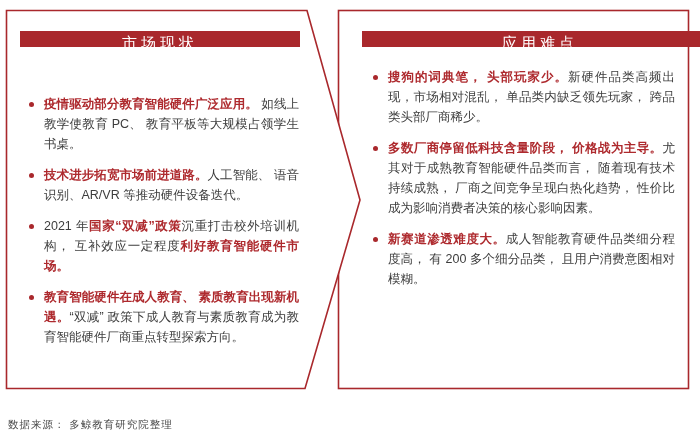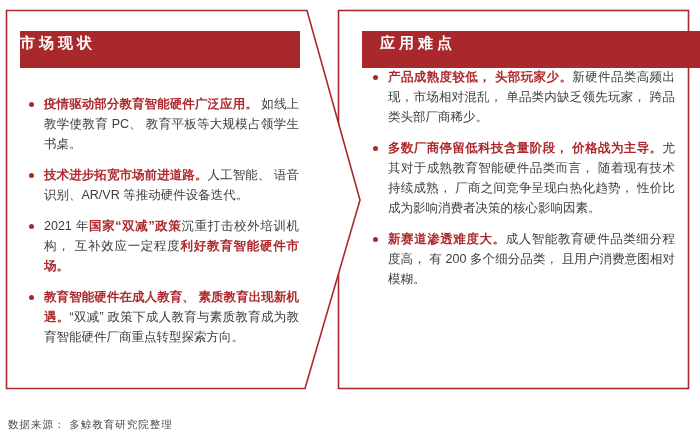--- a/index.html
+++ b/index.html
@@ -3,22 +3,22 @@
 <meta charset="utf-8">
 <style>
   html,body{margin:0;padding:0;}
   body{
     width:700px;height:443px;position:relative;overflow:hidden;
     background:#ffffff;
     font-family:"Liberation Sans","DejaVu Sans",sans-serif;
   }
   #shapes{position:absolute;left:0;top:0;width:700px;height:443px;}
   .panel-header{
-    position:absolute;height:37px;background:#A9282C;color:#ffffff;
-    font-size:15px;font-weight:bold;line-height:23px;
+    position:absolute;height:16px;background:#A9282C;color:#ffffff;
+    font-size:15px;font-weight:normal;text-align:center;line-height:23px;
     letter-spacing:4px;z-index:3;
   }
   #header-left{left:20px;top:31px;width:280px;}
   #header-right{left:362px;top:31px;width:320px;padding-left:18px;}
   .bullet-list{position:absolute;z-index:3;}
   #list-left{left:27px;top:67px;width:272px;margin-top:27px;}
   #list-right{left:371px;top:67px;width:304px;}
   .bullet-item{
     position:relative;padding-left:17px;margin-bottom:11px;
     font-size:12.5px;line-height:20px;text-align:justify;color:#3D3D3D;
@@ -47,18 +47,18 @@
 <div id="header-right" class="panel-header">应用难点</div>
 
 <div id="list-left" class="bullet-list">
     <div class="bullet-item"><span class="dot"></span><span class="seg red-seg">疫情驱动部分教育智能硬件广泛应用。</span><span class="seg"> 如线上教学使教育 PC、 教育平板等大规模占领学生书桌。</span></div>
     <div class="bullet-item"><span class="dot"></span><span class="seg red-seg">技术进步拓宽市场前进道路。</span><span class="seg">人工智能、 语音识别、AR/VR 等推动硬件设备迭代。</span></div>
     <div class="bullet-item"><span class="dot"></span><span class="seg">2021 年</span><span class="seg red-seg">国家“双减”政策</span><span class="seg">沉重打击校外培训机构， 互补效应一定程度</span><span class="seg red-seg">利好教育智能硬件市场。</span></div>
     <div class="bullet-item"><span class="dot"></span><span class="seg red-seg">教育智能硬件在成人教育、 素质教育出现新机遇。</span><span class="seg">“双减” 政策下成人教育与素质教育成为教育智能硬件厂商重点转型探索方向。</span></div>
   </div>
 
 <div id="list-right" class="bullet-list">
-    <div class="bullet-item"><span class="dot"></span><span class="seg red-seg">产品成熟度较低， 头部玩家少。</span><span class="seg">新硬件品类高频出现，市场相对混乱， 单品类内缺乏领先玩家， 跨品类头部厂商稀少。</span></div>
+    <div class="bullet-item"><span class="dot"></span><span class="seg red-seg">搜狗的词典笔， 头部玩家少。</span><span class="seg">新硬件品类高频出现，市场相对混乱， 单品类内缺乏领先玩家， 跨品类头部厂商稀少。</span></div>
     <div class="bullet-item"><span class="dot"></span><span class="seg red-seg">多数厂商停留低科技含量阶段， 价格战为主导。</span><span class="seg">尤其对于成熟教育智能硬件品类而言， 随着现有技术持续成熟， 厂商之间竞争呈现白热化趋势， 性价比成为影响消费者决策的核心影响因素。</span></div>
     <div class="bullet-item"><span class="dot"></span><span class="seg red-seg">新赛道渗透难度大。</span><span class="seg">成人智能教育硬件品类细分程度高， 有 200 多个细分品类， 且用户消费意图相对模糊。</span></div>
   </div>
 
 <div id="source-note">数据来源： 多鲸教育研究院整理</div>
 
 </body></html>

